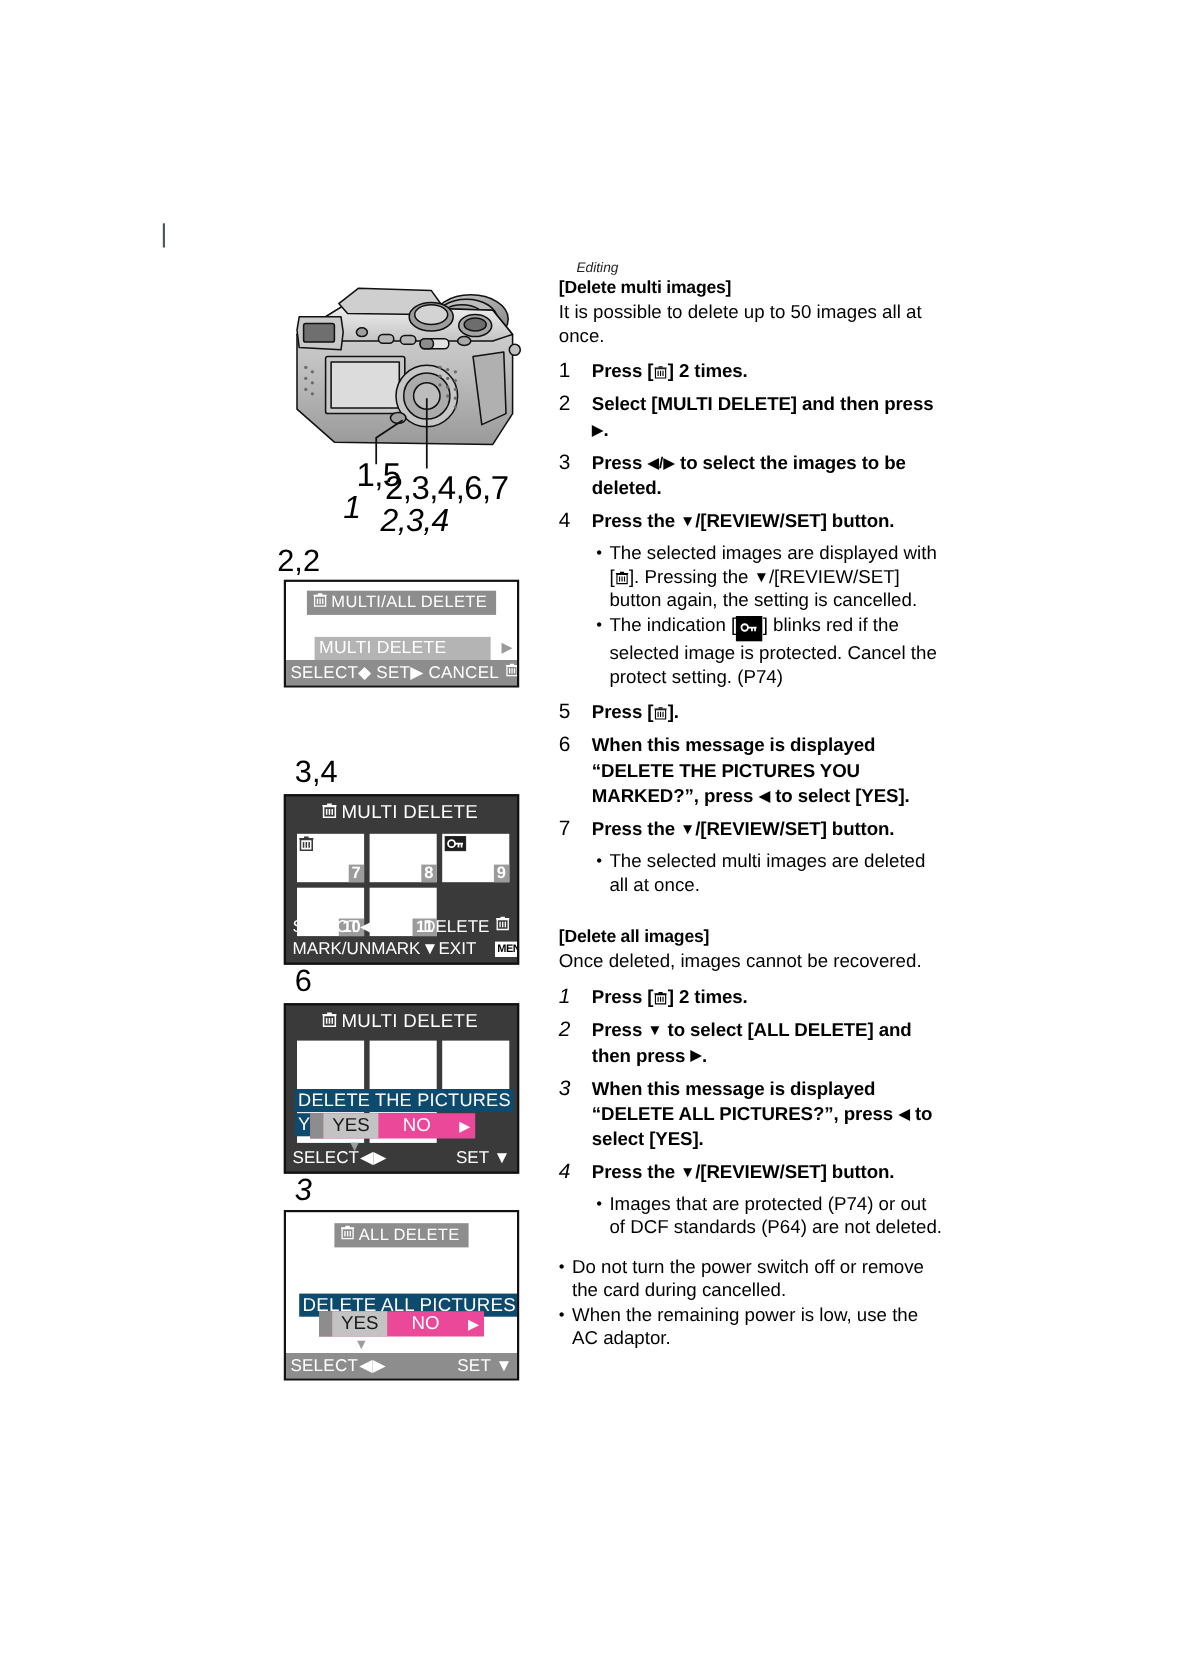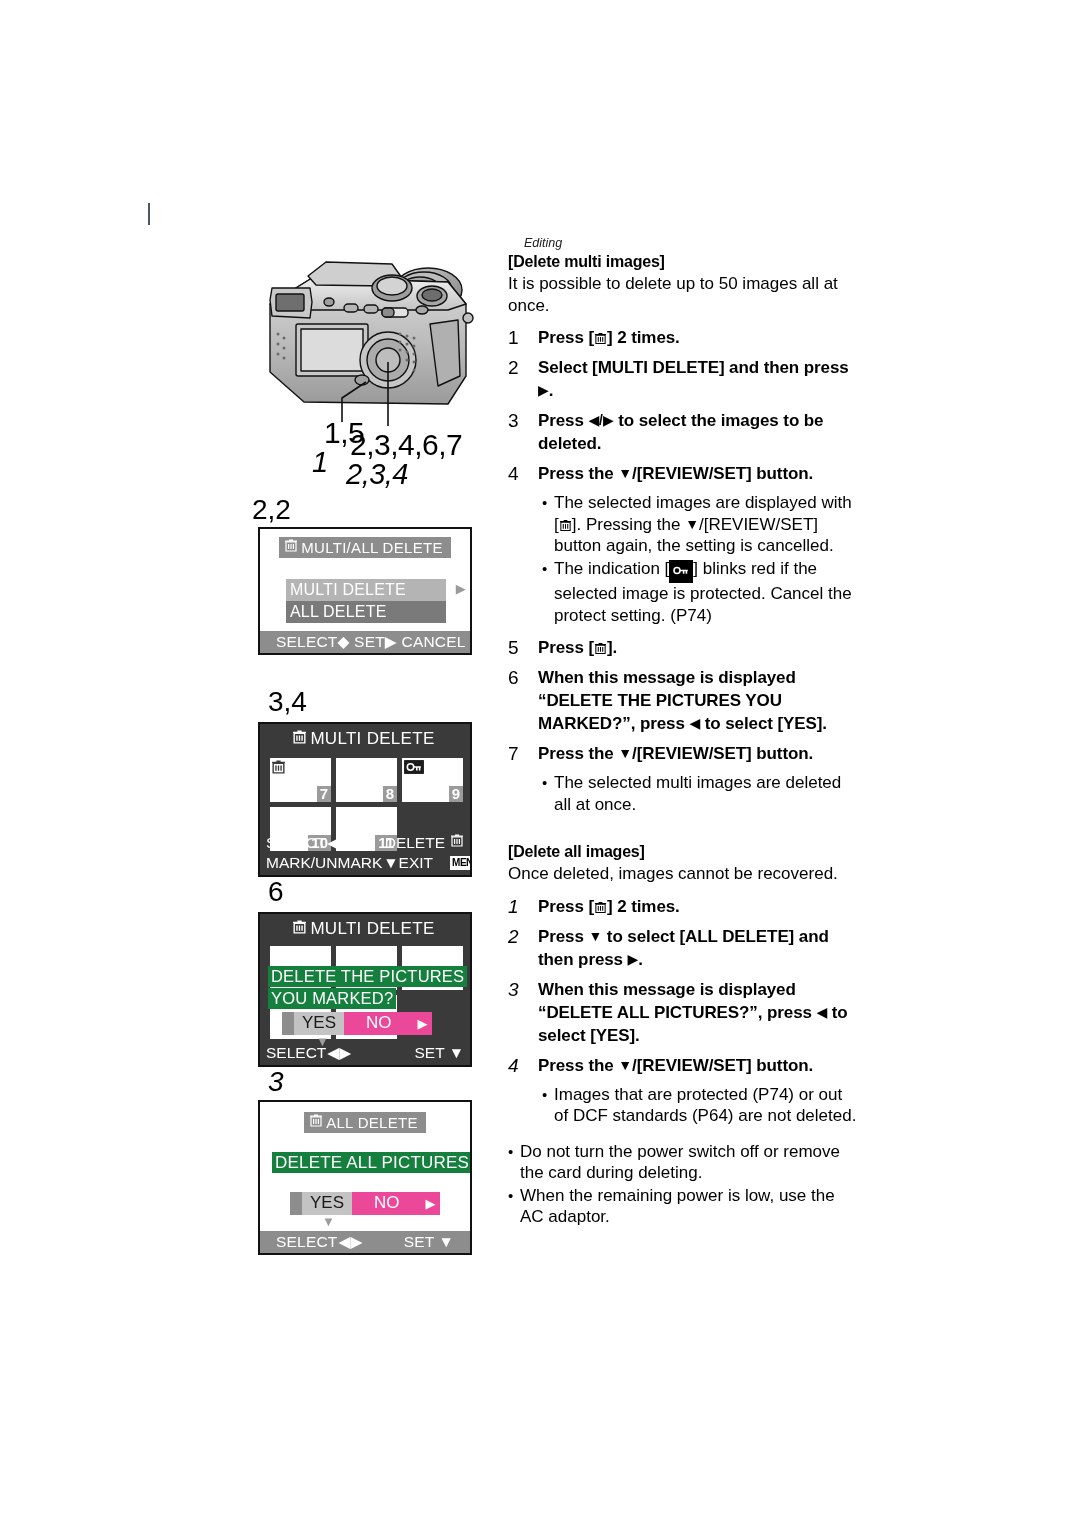--- a/index.html
+++ b/index.html
@@ -38,38 +38,38 @@
   .titleband.dk{background:transparent;color:#fff;}
 
   .menu-rows{position:absolute;left:26px;top:50px;width:160px;}
   .menu-row{height:22px;display:flex;align-items:center;padding-left:4px;
             font-size:16px;color:#fff;letter-spacing:.2px;box-sizing:border-box;}
   .menu-row.sel{background:#b4b4b4;color:#fff;}
   .menu-row.alt{background:#7a7a7a;color:#fff;}
   .menu-arrow{position:absolute;right:-20px;top:2px;color:#9a9a9a;font-size:13px;}
 
   .botbar{position:absolute;left:0;right:0;bottom:0;background:#8d8d8d;color:#fff;
-          font-size:15.5px;display:flex;align-items:center;padding:2px 16px;box-sizing:border-box;
+          font-size:15.5px;display:flex;align-items:center;padding:2px 4px;box-sizing:border-box;
           letter-spacing:.2px;white-space:nowrap;}
   .botbar2{position:absolute;left:0;right:0;bottom:2px;color:#fff;font-size:15.5px;
            padding:0 6px;box-sizing:border-box;}
   .botline{display:flex;align-items:center;justify-content:space-between;line-height:20px;}
   .bl{display:flex;align-items:center;gap:1px;}
 
   
   .thumbs{position:absolute;left:10px;top:34px;width:194px;}
   .trow{display:flex;gap:5px;margin-bottom:5px;}
   .thumb{width:61px;height:44px;background:#fff;position:relative;}
   .thumb .num{position:absolute;right:0;bottom:0;background:#9b9b9b;color:#fff;
                font-size:15px;line-height:16px;padding:0 3px;font-weight:600;}
   .thumb .mk{position:absolute;left:1px;top:1px;}
 
   
-  .msgline{position:absolute;background:#15803d;color:#fff;font-size:16.5px;
-           line-height:21px;padding:0 3px;letter-spacing:.2px;white-space:nowrap;}
+  .msgline{position:absolute;background:#0c4a6e;color:#fff;font-size:16.5px;
+           line-height:21px;padding:0 3px;letter-spacing:.2px;white-space:nowrap;margin-top:24px;}
   .yesno{position:absolute;display:flex;align-items:center;background:#ec4899;}
   .yn-lead{width:12px;height:23px;background:#8d8d8d;}
   .yn-yes{background:#c3c3c3;color:#1a1a1a;font-size:17px;padding:1px 8px 2px;font-weight:400;}
   .yn-no{color:#fff;font-size:17px;padding:1px 8px 2px;}
   .yn-arrow{color:#fff;font-size:13px;padding:0 4px;}
   .dntick{position:absolute;color:#9d9d9d;font-size:13px;}
 
   
   .rightcol{position:absolute;left:508px;top:236px;width:352px;}
   .chaptag{font-size:12.5px;font-style:italic;color:#222;margin:0 0 3px 16px;}
@@ -193,21 +193,21 @@
   </div>
 
   <div class="callouts">
     <span class="co co-15">1,5</span>
     <span class="co it co-1">1</span>
     <span class="co co-2347">2,3,4,6,7</span>
     <span class="co it co-234">2,3,4</span>
   </div>
 
   <div class="steplabel" style="left:252px;top:496px;">2,2</div>
-  <div class="lcd" style="top:527px;height:128px;">
+  <div class="lcd" style="top:527px;height:98px;">
     <div class="lcd-inner">
       <div class="lcd-title">
         <span class="titleband">
           <span class="ico">
             <svg width="14" height="15" viewBox="0 0 14 15">
                 <path d="M2 4h10v9H2z" fill="none" stroke="#fff" stroke-width="1.2"></path>
                 <path d="M1 3.2h12M5 2h4M4.6 6v5M7 6v5M9.4 6v5" stroke="#fff" stroke-width="1.2" fill="none"></path>
               </svg>
           </span>
           <span>MULTI/ALL DELETE</span>
@@ -499,21 +499,21 @@
     <div class="bullets">
       <div class="bul">
         <span class="bdot">•</span>
         <span class="btxt">Images that are protected (P74) or out of DCF standards (P64) are not deleted.</span>
       </div>
     </div>
 
     <div class="bullets flush" style="margin-top:14px">
       <div class="bul">
         <span class="bdot">•</span>
-        <span class="btxt">Do not turn the power switch off or remove the card during deleting.</span>
+        <span class="btxt">Do not turn the power switch off or remove the card during cancelled.</span>
       </div>
       <div class="bul">
         <span class="bdot">•</span>
         <span class="btxt">When the remaining power is low, use the AC adaptor.</span>
       </div>
     </div>
 
   </div>
 
 </div>

